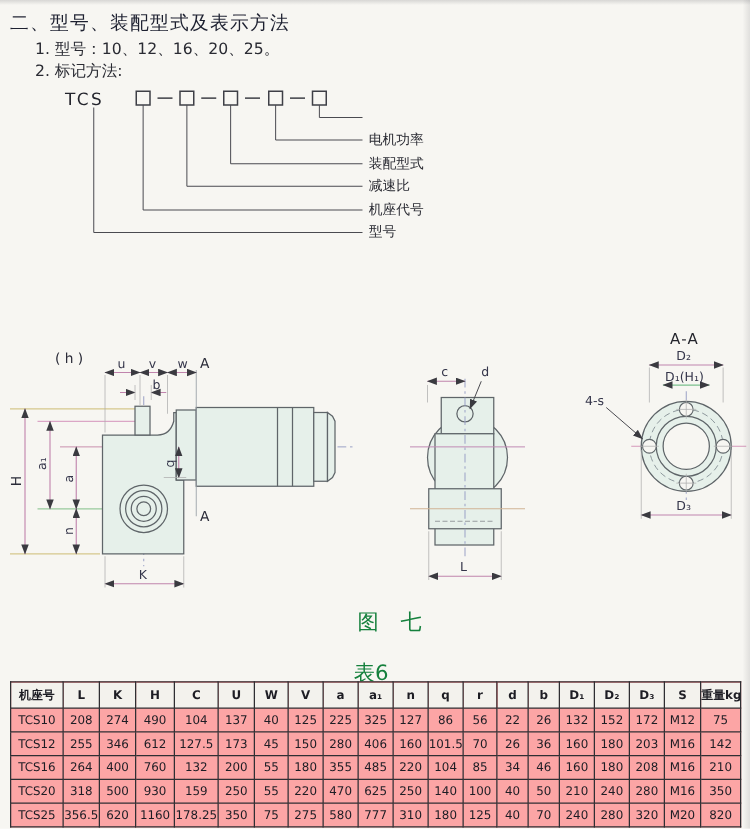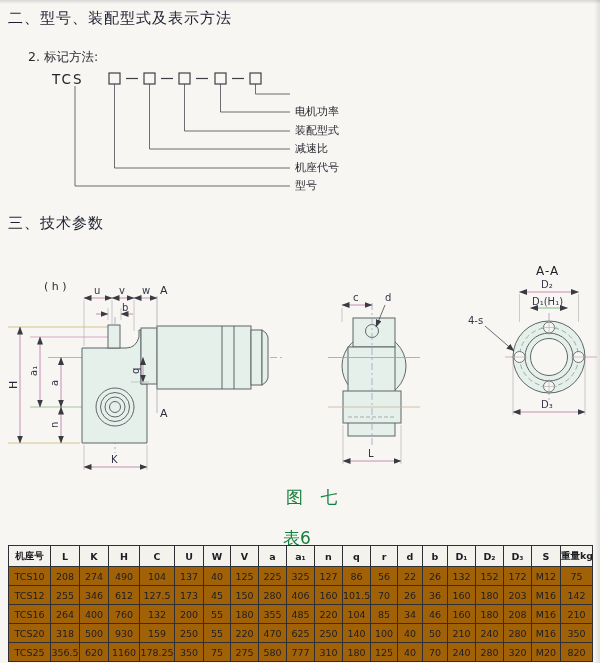--- a/index.html
+++ b/index.html
@@ -16,21 +16,21 @@
   .sec-title{position:absolute;left:8px;font-weight:normal;font-size:15px;letter-spacing:1px;color:#1d2030;}
   .sub-item{position:absolute;font-size:12.5px;color:#2a2b33;}
   #marking{position:absolute;left:0;top:64px;width:524px;height:140px;}
   #marking svg{position:absolute;left:0;top:0;}
   .mk-label{position:absolute;left:295px;font-size:11px;white-space:nowrap;color:#2a2b33;line-height:13px;}
   #figure{position:absolute;left:0;top:258px;width:600px;height:248px;}
   .caption{position:absolute;font-size:17px;color:#15803d;white-space:nowrap;}
   #fig-caption{left:286px;top:486px;letter-spacing:6px;}
   #tbl-caption{left:283px;top:527px;}
   table[data-name=dimension-table]{position:absolute;left:8px;top:545px;width:584px;
-    border-collapse:collapse;table-layout:fixed;background:#a16207;}
+    border-collapse:collapse;table-layout:fixed;background:#fca5a5;}
   table[data-name=dimension-table] th,
   table[data-name=dimension-table] td{border:1px solid #2f2f33;text-align:center;vertical-align:middle;
     font-size:9.5px;padding:0;height:18px;color:#1d1d24;white-space:nowrap;overflow:hidden;}
   table[data-name=dimension-table] th{font-weight:bold;height:20px;background:#f3f2ed;}
   table[data-name=dimension-table] td:first-child{font-weight:normal;}
   
   .st{stroke:var(--line);stroke-width:1;fill:none;}
   .fl{stroke:var(--line);stroke-width:1;fill:var(--fill);}
   .dim{stroke:var(--dim);stroke-width:.9;fill:none;}
   .ext{stroke:#adadad;stroke-width:.6;fill:none;}
@@ -38,20 +38,21 @@
   .lbl{fill:#34354a;font-size:10px;font-family:"DejaVu Sans",sans-serif;}
   .lbl-lg{fill:#2a2b38;font-size:11px;font-family:"DejaVu Sans",sans-serif;}
   .ldr{stroke:#4a4a50;stroke-width:.8;fill:none;}
 </style>
 </head>
 <body>
 
 <div id="page" data-name="catalog-page">
 
   <div class="sec-title" style="top:9px" data-name="section2-title">二、型号、装配型式及表示方法</div>
+  <div class="sub-item" style="left:28px;top:31px" data-name="section2-item-models">1. 型号：10、12、16、20、25。</div>
   <div class="sub-item" style="left:28px;top:49px" data-name="section2-item-marking">2. 标记方法:</div>
 
   <div id="marking" data-name="marking-diagram">
     <svg width="600" height="140" data-name="marking-lines">
       <text x="52" y="20" font-size="13.5" letter-spacing="2" fill="#23242c" data-name="model-prefix">TCS</text>
       <g stroke="#3e3f46" stroke-width="1.2" fill="none" data-name="code-boxes">
         <rect x="109" y="9" width="11" height="11" data-name="code-box"></rect>
         <rect x="144" y="9" width="11" height="11" data-name="code-box"></rect>
         <rect x="179" y="9" width="11" height="11" data-name="code-box"></rect>
         <rect x="215" y="9" width="11" height="11" data-name="code-box"></rect>
@@ -70,21 +71,20 @@
         <path d="M75,22 V122 H290"></path>
       </g>
     </svg>
     <div class="mk-label" style="top:41px" data-name="marking-label-motor-power">电机功率</div>
     <div class="mk-label" style="top:60px" data-name="marking-label-assembly-type">装配型式</div>
     <div class="mk-label" style="top:78px" data-name="marking-label-ratio">减速比</div>
     <div class="mk-label" style="top:97px" data-name="marking-label-frame-code">机座代号</div>
     <div class="mk-label" style="top:115px" data-name="marking-label-model">型号</div>
   </div>
 
-  <div class="sec-title" style="top:214px" data-name="section3-title">三、技术参数</div>
 
   <svg id="figure" viewBox="0 258 600 248" width="600" height="248" data-name="figure-drawing">
     <defs>
       <marker id="ma" markerWidth="9" markerHeight="8" refX="7.5" refY="3" orient="auto-start-reverse" markerUnits="userSpaceOnUse">
         <path d="M0,0 L8,3 L0,6 Z" fill="#3a3a40"></path>
       </marker>
     </defs>
 
     <g data-name="left-view">
       <line x1="8" y1="327" x2="112" y2="327" stroke="var(--tan)" stroke-width="1"></line>

